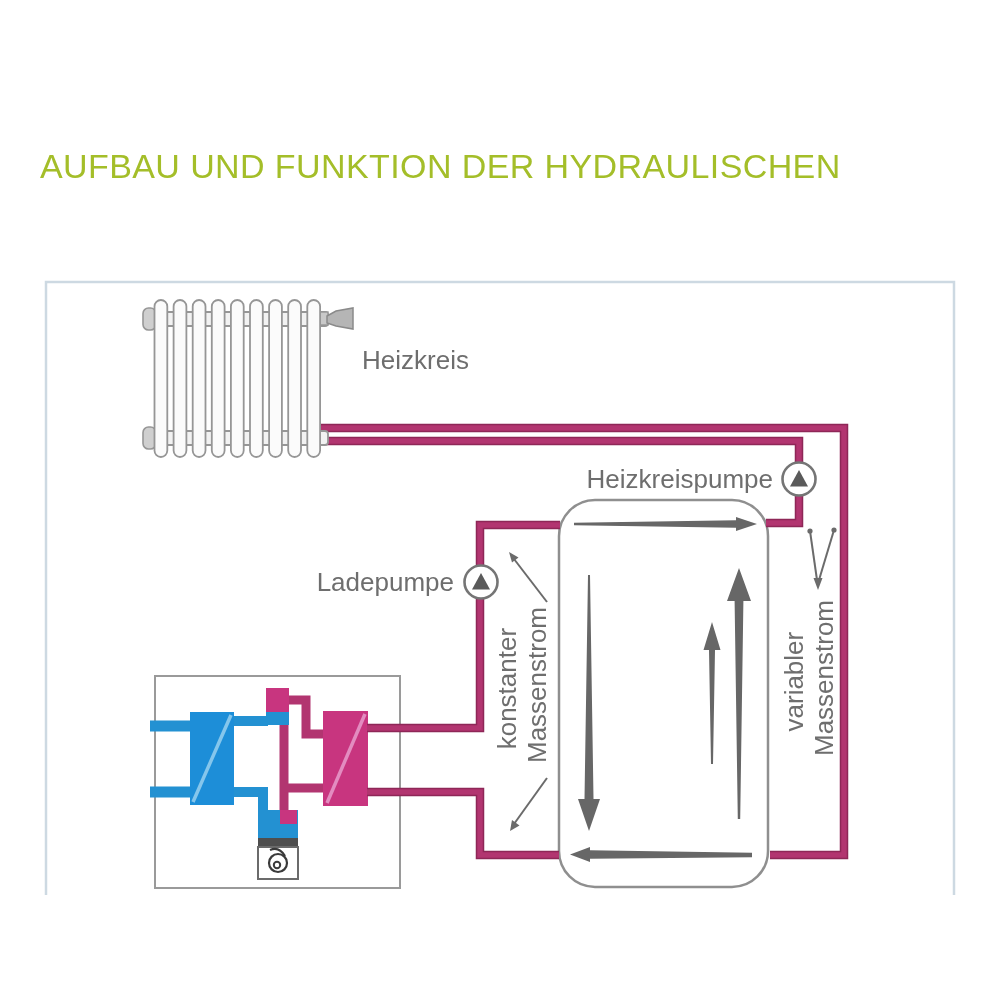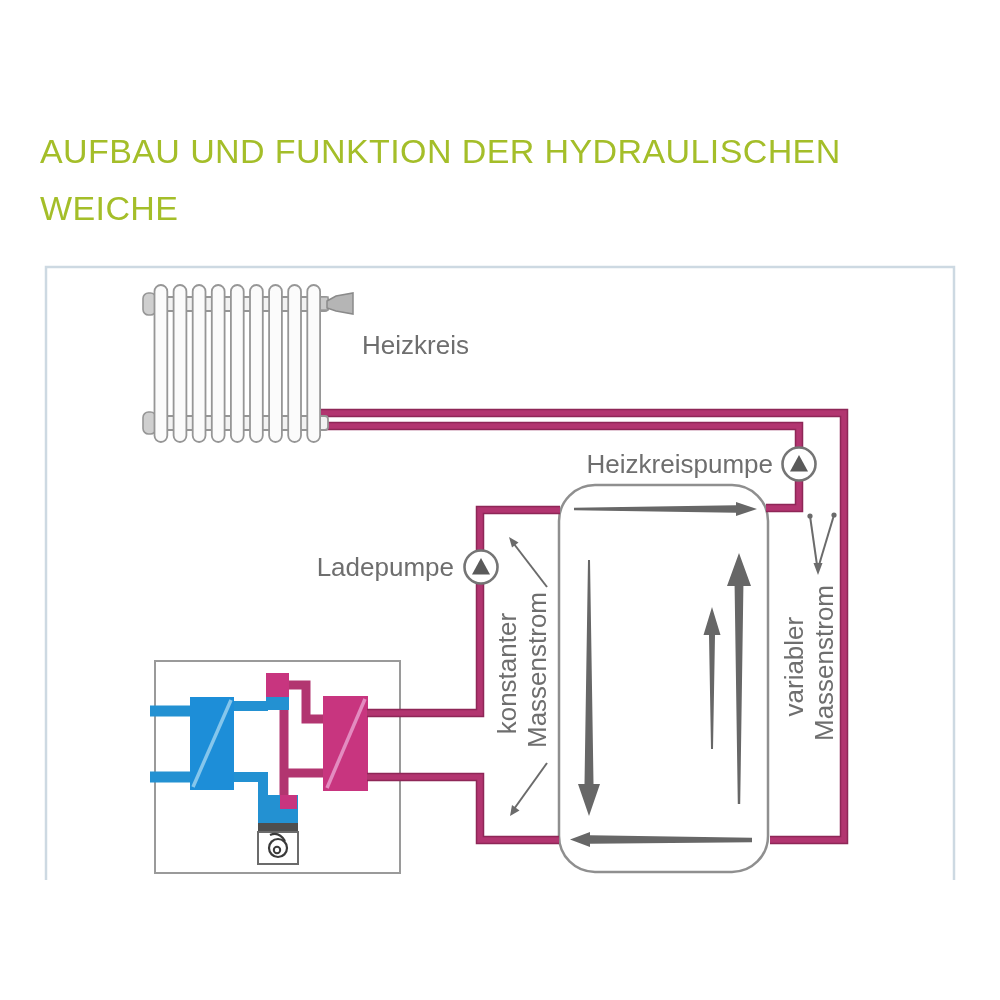--- a/index.html
+++ b/index.html
@@ -1,32 +1,31 @@
 <!DOCTYPE html>
 <html><head>
 <meta charset="utf-8">
 <style>
   html,body{margin:0;padding:0;background:#ffffff;}
   .page{position:relative;width:1000px;height:880px;background:#ffffff;overflow:hidden;
-        font-family:"Liberation Sans",sans-serif;}
+        font-family:"Liberation Sans",sans-serif;margin-top:15px;}
   .heading{position:absolute;left:40px;top:100px;width:900px;
            font-size:34px;font-weight:400;letter-spacing:0.4px;
            color:#a4be29;line-height:57px;}
   .heading span{display:block;}
   .diagram-wrap{position:absolute;left:0;top:16px;width:1000px;height:1000px;}
   svg text{font-family:"Liberation Sans",sans-serif;font-size:26px;fill:#6e6e6e;}
 </style>
 </head>
 <body>
 
 <div class="page">
 
   <h1 class="heading">
     <span>AUFBAU UND FUNKTION DER HYDRAULISCHEN</span>
-    <span>WEICHE</span>
   </h1>
 
   <div class="diagram-wrap">
   <svg width="1000" height="1000" viewBox="0 0 1000 1000">
 
     <rect x="46" y="251" width="908" height="626" fill="#ffffff" stroke="#cdd9e2" stroke-width="2.5"></rect>
 
     <g>
       <rect x="155" y="645" width="245" height="212" fill="#ffffff" stroke="#9a9a9a" stroke-width="2"></rect>
 

